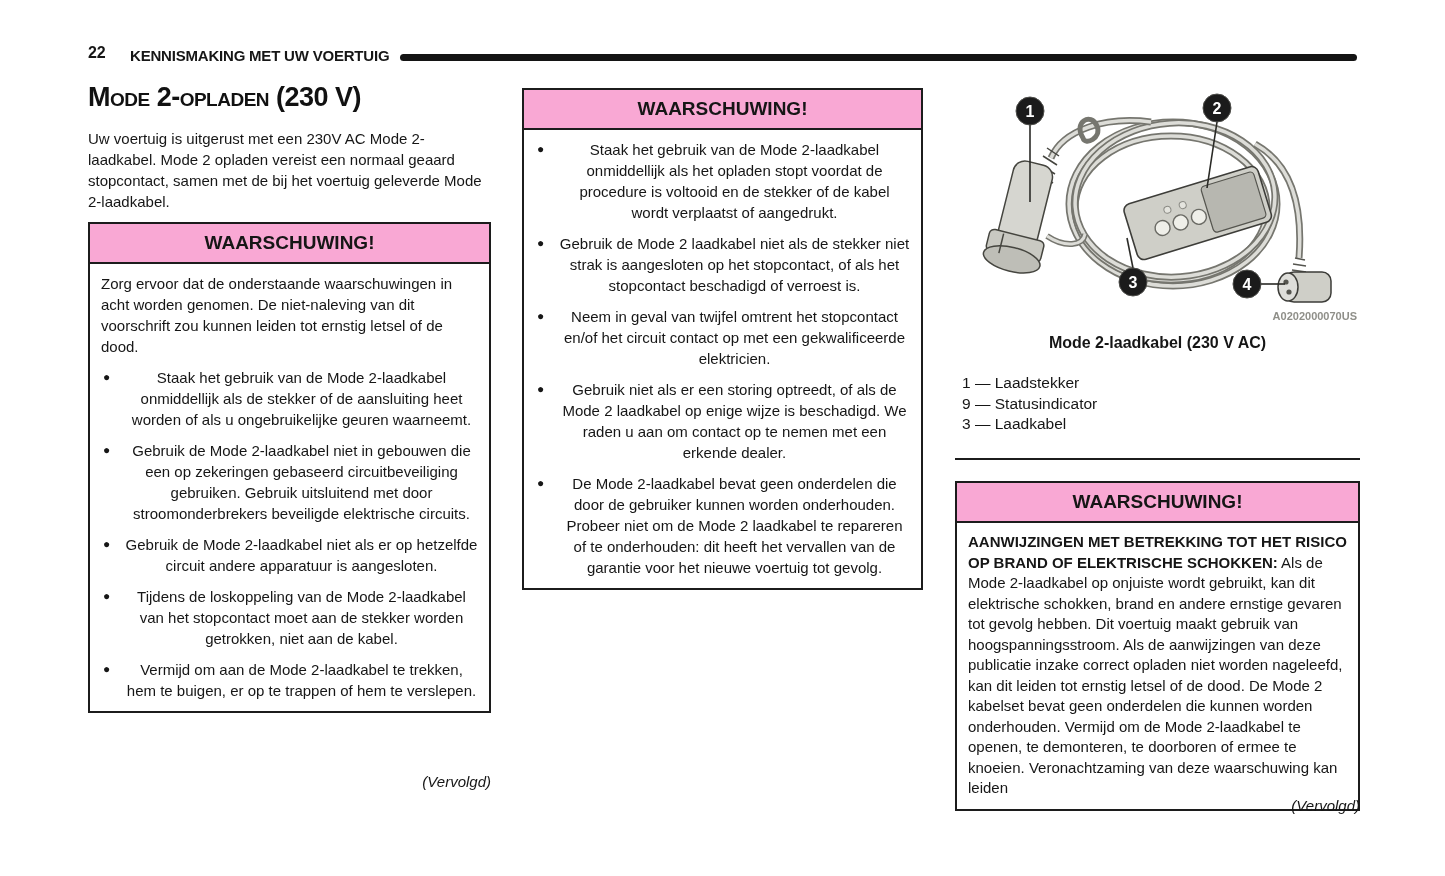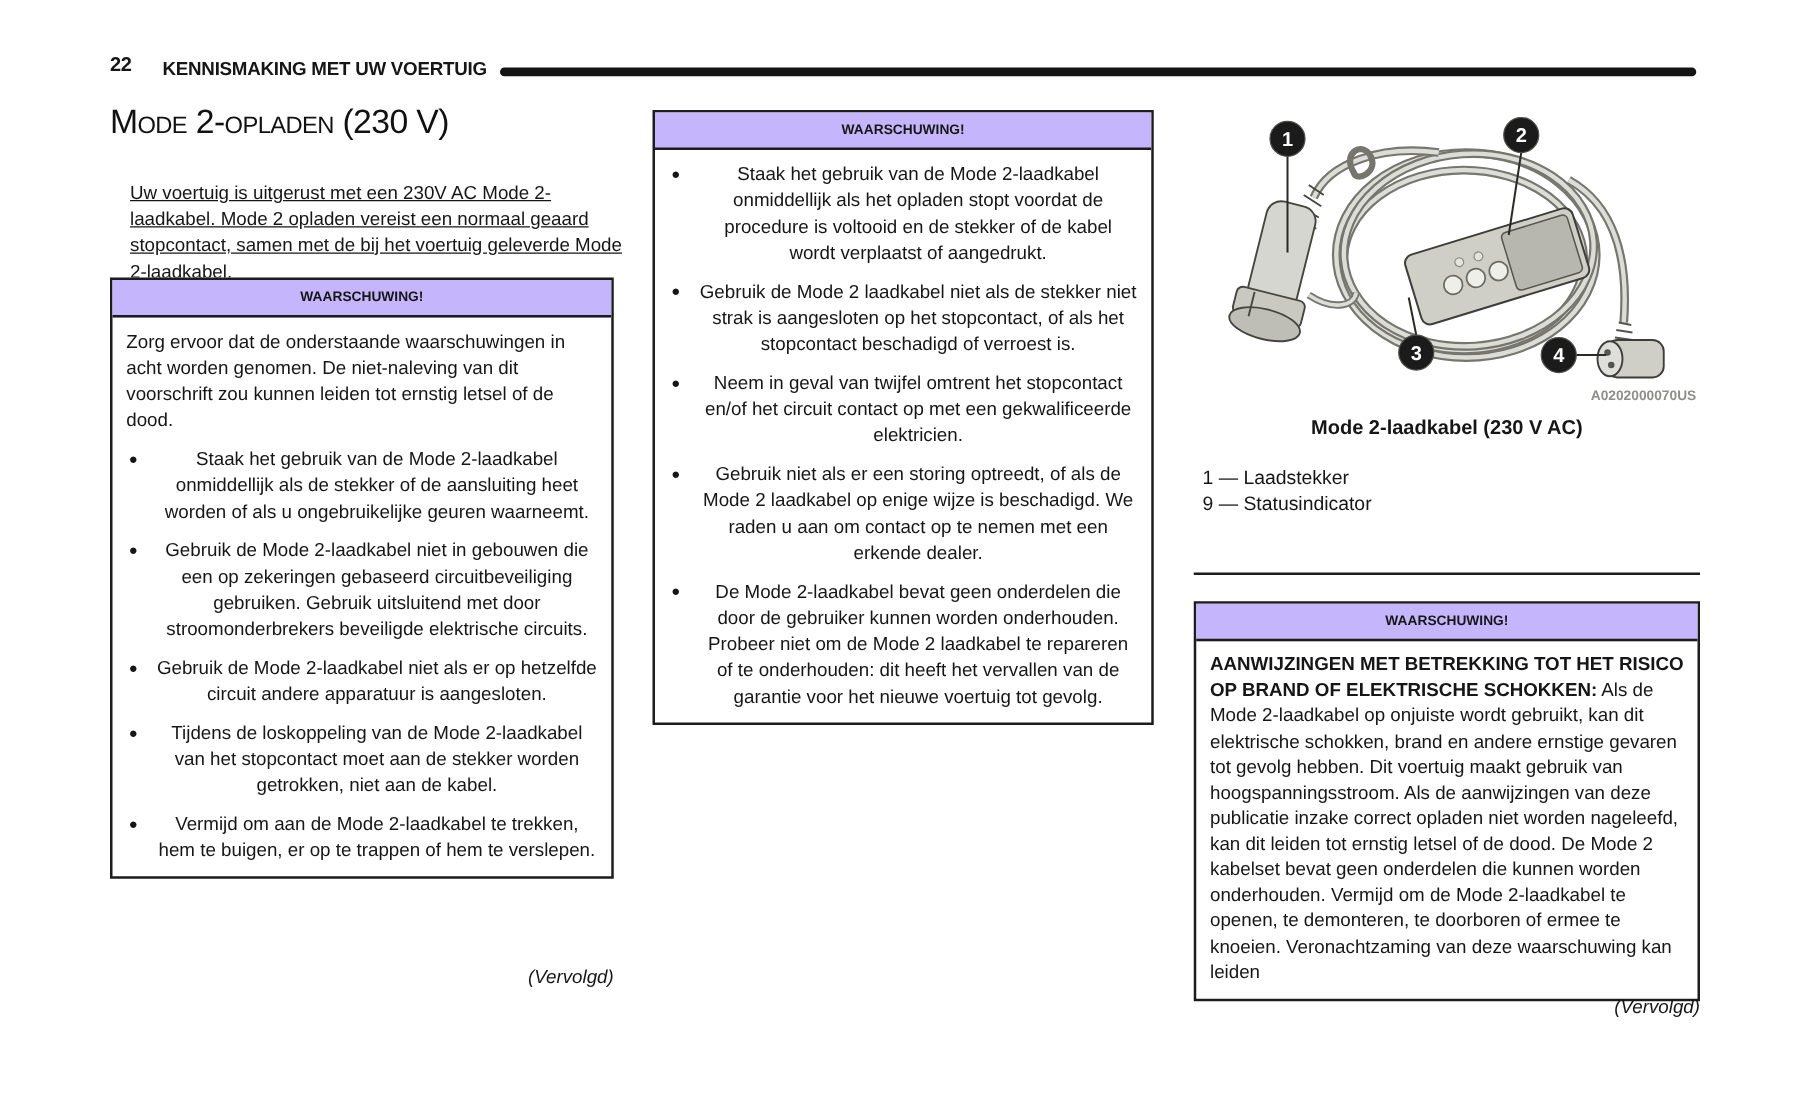--- a/index.html
+++ b/index.html
@@ -8,29 +8,29 @@
     font-family:"Liberation Sans","DejaVu Sans",sans-serif;color:#161616;
     overflow:hidden;
   }
   .abs{position:absolute;}
   
   .pagenum{top:44px;left:88px;font-size:16px;font-weight:bold;letter-spacing:-0.2px;}
   .chapter{top:47px;left:130px;font-size:15px;font-weight:bold;letter-spacing:-0.2px;}
   .header-rule{top:54px;left:400px;width:957px;height:7px;background:#141414;border-radius:4px;}
   
   .title{
-    top:82px;left:88px;font-size:27px;font-weight:400;letter-spacing:-0.5px;
+    top:82px;left:88px;font-size:27px;font-weight:700;letter-spacing:-0.5px;
     font-variant:small-caps;color:#111;text-align:center;
   }
   .intro{top:128px;left:88px;width:402px;font-size:15px;line-height:21px;}
   
   .warnbox{border:2px solid #1c1c1c;background:#fff;box-sizing:border-box;}
   .warnhead{
-    background:#c4b5fd;border-bottom:2px solid #1c1c1c;text-align:center;
-    font-weight:bold;font-size:11px;padding:8px 4px;
+    background:#f9a8d4;border-bottom:2px solid #1c1c1c;text-align:center;
+    font-weight:bold;font-size:19px;padding:8px 4px;
   }
   .warnbody{padding:9px 11px 10px 11px;font-size:15px;line-height:21px;}
   .warnbody p{margin:0 0 10px 0;}
   .warnbody ul{list-style:none;margin:0;padding:0;}
   .warnbody li{display:flex;margin:0 0 10px 0;}
   .warnbody li:last-child{margin-bottom:0;}
   .blt{flex:0 0 22px;font-size:12px;line-height:21px;padding-left:2px;}
   .blt-text{flex:1;text-align:center;}
   .box-left{top:222px;left:88px;width:403px;}
   .box-mid{top:88px;left:522px;width:401px;}
@@ -48,21 +48,21 @@
   b.lead{font-weight:bold;}
 </style>
 </head>
 <body>
 
 <div class="abs pagenum">22</div>
 <div class="abs chapter">KENNISMAKING MET UW VOERTUIG</div>
 <div class="abs header-rule"></div>
 
 <h1 class="abs title" style="margin:0;">Mode 2-opladen (230 V)</h1>
-<p class="abs intro" style="margin:16px;text-decoration:underline;">Uw voertuig is uitgerust met een 230V AC Mode 2-laadkabel. Mode 2 opladen vereist een normaal geaard stopcontact, samen met de bij het voertuig geleverde Mode 2-laadkabel.</p>
+<p class="abs intro" style="margin:0;">Uw voertuig is uitgerust met een 230V AC Mode 2-laadkabel. Mode 2 opladen vereist een normaal geaard stopcontact, samen met de bij het voertuig geleverde Mode 2-laadkabel.</p>
 
 <section class="abs warnbox box-left">
   <div class="warnhead">WAARSCHUWING!</div>
   <div class="warnbody">
     <p>Zorg ervoor dat de onderstaande waarschuwingen in acht worden genomen. De niet-naleving van dit voorschrift zou kunnen leiden tot ernstig letsel of de dood.</p>
     <ul>
       <li>
         <span class="blt">●</span>
         <span class="blt-text">Staak het gebruik van de Mode 2-laadkabel onmiddellijk als de stekker of de aansluiting heet worden of als u ongebruikelijke geuren waarneemt.</span>
       </li>
@@ -196,20 +196,21 @@
 
     <text x="402" y="234" text-anchor="end" font-family="Liberation Sans, sans-serif" font-size="11" font-weight="bold" fill="#8f8f89">A0202000070US</text>
   </svg>
 </div>
 
 <div class="abs caption">Mode 2-laadkabel (230 V AC)</div>
 
 <div class="abs legend">
   <div>1 — Laadstekker</div>
   <div>9 — Statusindicator</div>
+  <div>3 — Laadkabel</div>
 </div>
 <div class="abs legend-rule"></div>
 
 <section class="abs warnbox box-right">
   <div class="warnhead">WAARSCHUWING!</div>
   <div class="warnbody">
     <p style="margin:0;"><b class="lead">AANWIJZINGEN MET BETREKKING TOT HET RISICO OP BRAND OF ELEKTRISCHE SCHOKKEN:</b><span> Als de Mode 2-laadkabel op onjuiste wordt gebruikt, kan dit elektrische schokken, brand en andere ernstige gevaren tot gevolg hebben. Dit voertuig maakt gebruik van hoogspanningsstroom. Als de aanwijzingen van deze publicatie inzake correct opladen niet worden nageleefd, kan dit leiden tot ernstig letsel of de dood. De Mode 2 kabelset bevat geen onderdelen die kunnen worden onderhouden. Vermijd om de Mode 2-laadkabel te openen, te demonteren, te doorboren of ermee te knoeien. Veronachtzaming van deze waarschuwing kan leiden</span></p>
   </div>
 </section>
 <div class="abs vervolgd verv2">(Vervolgd)</div>

